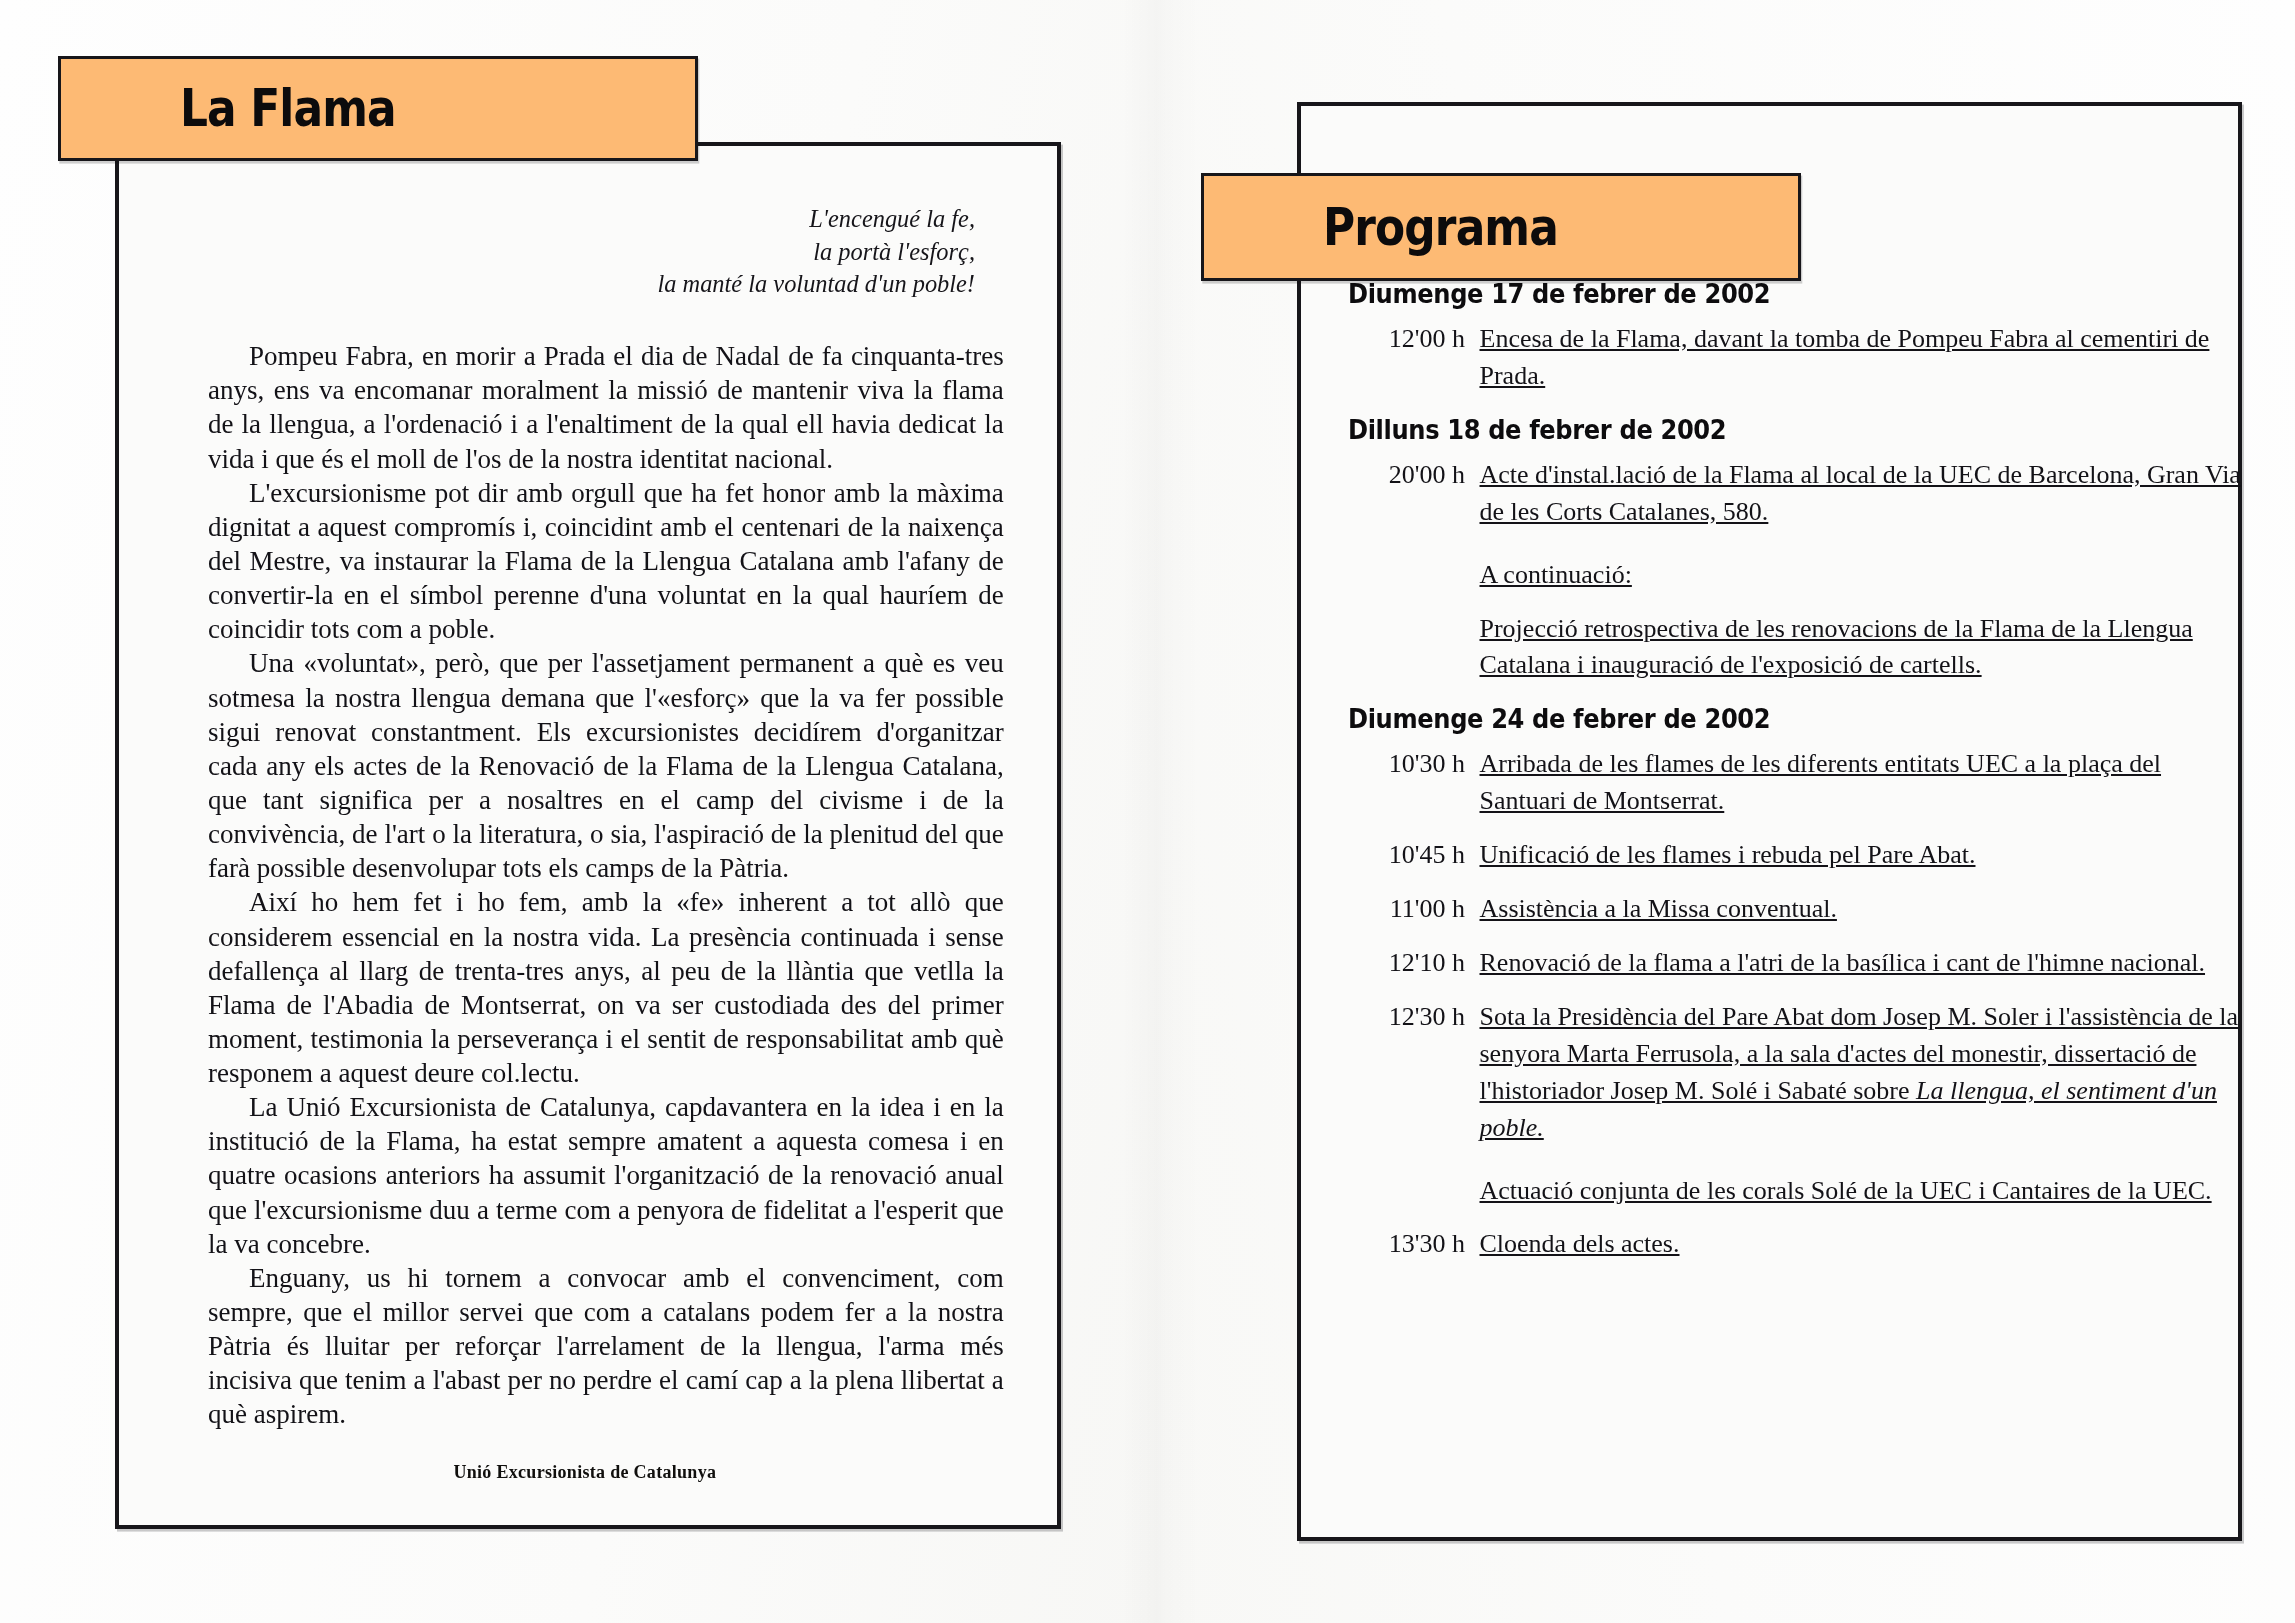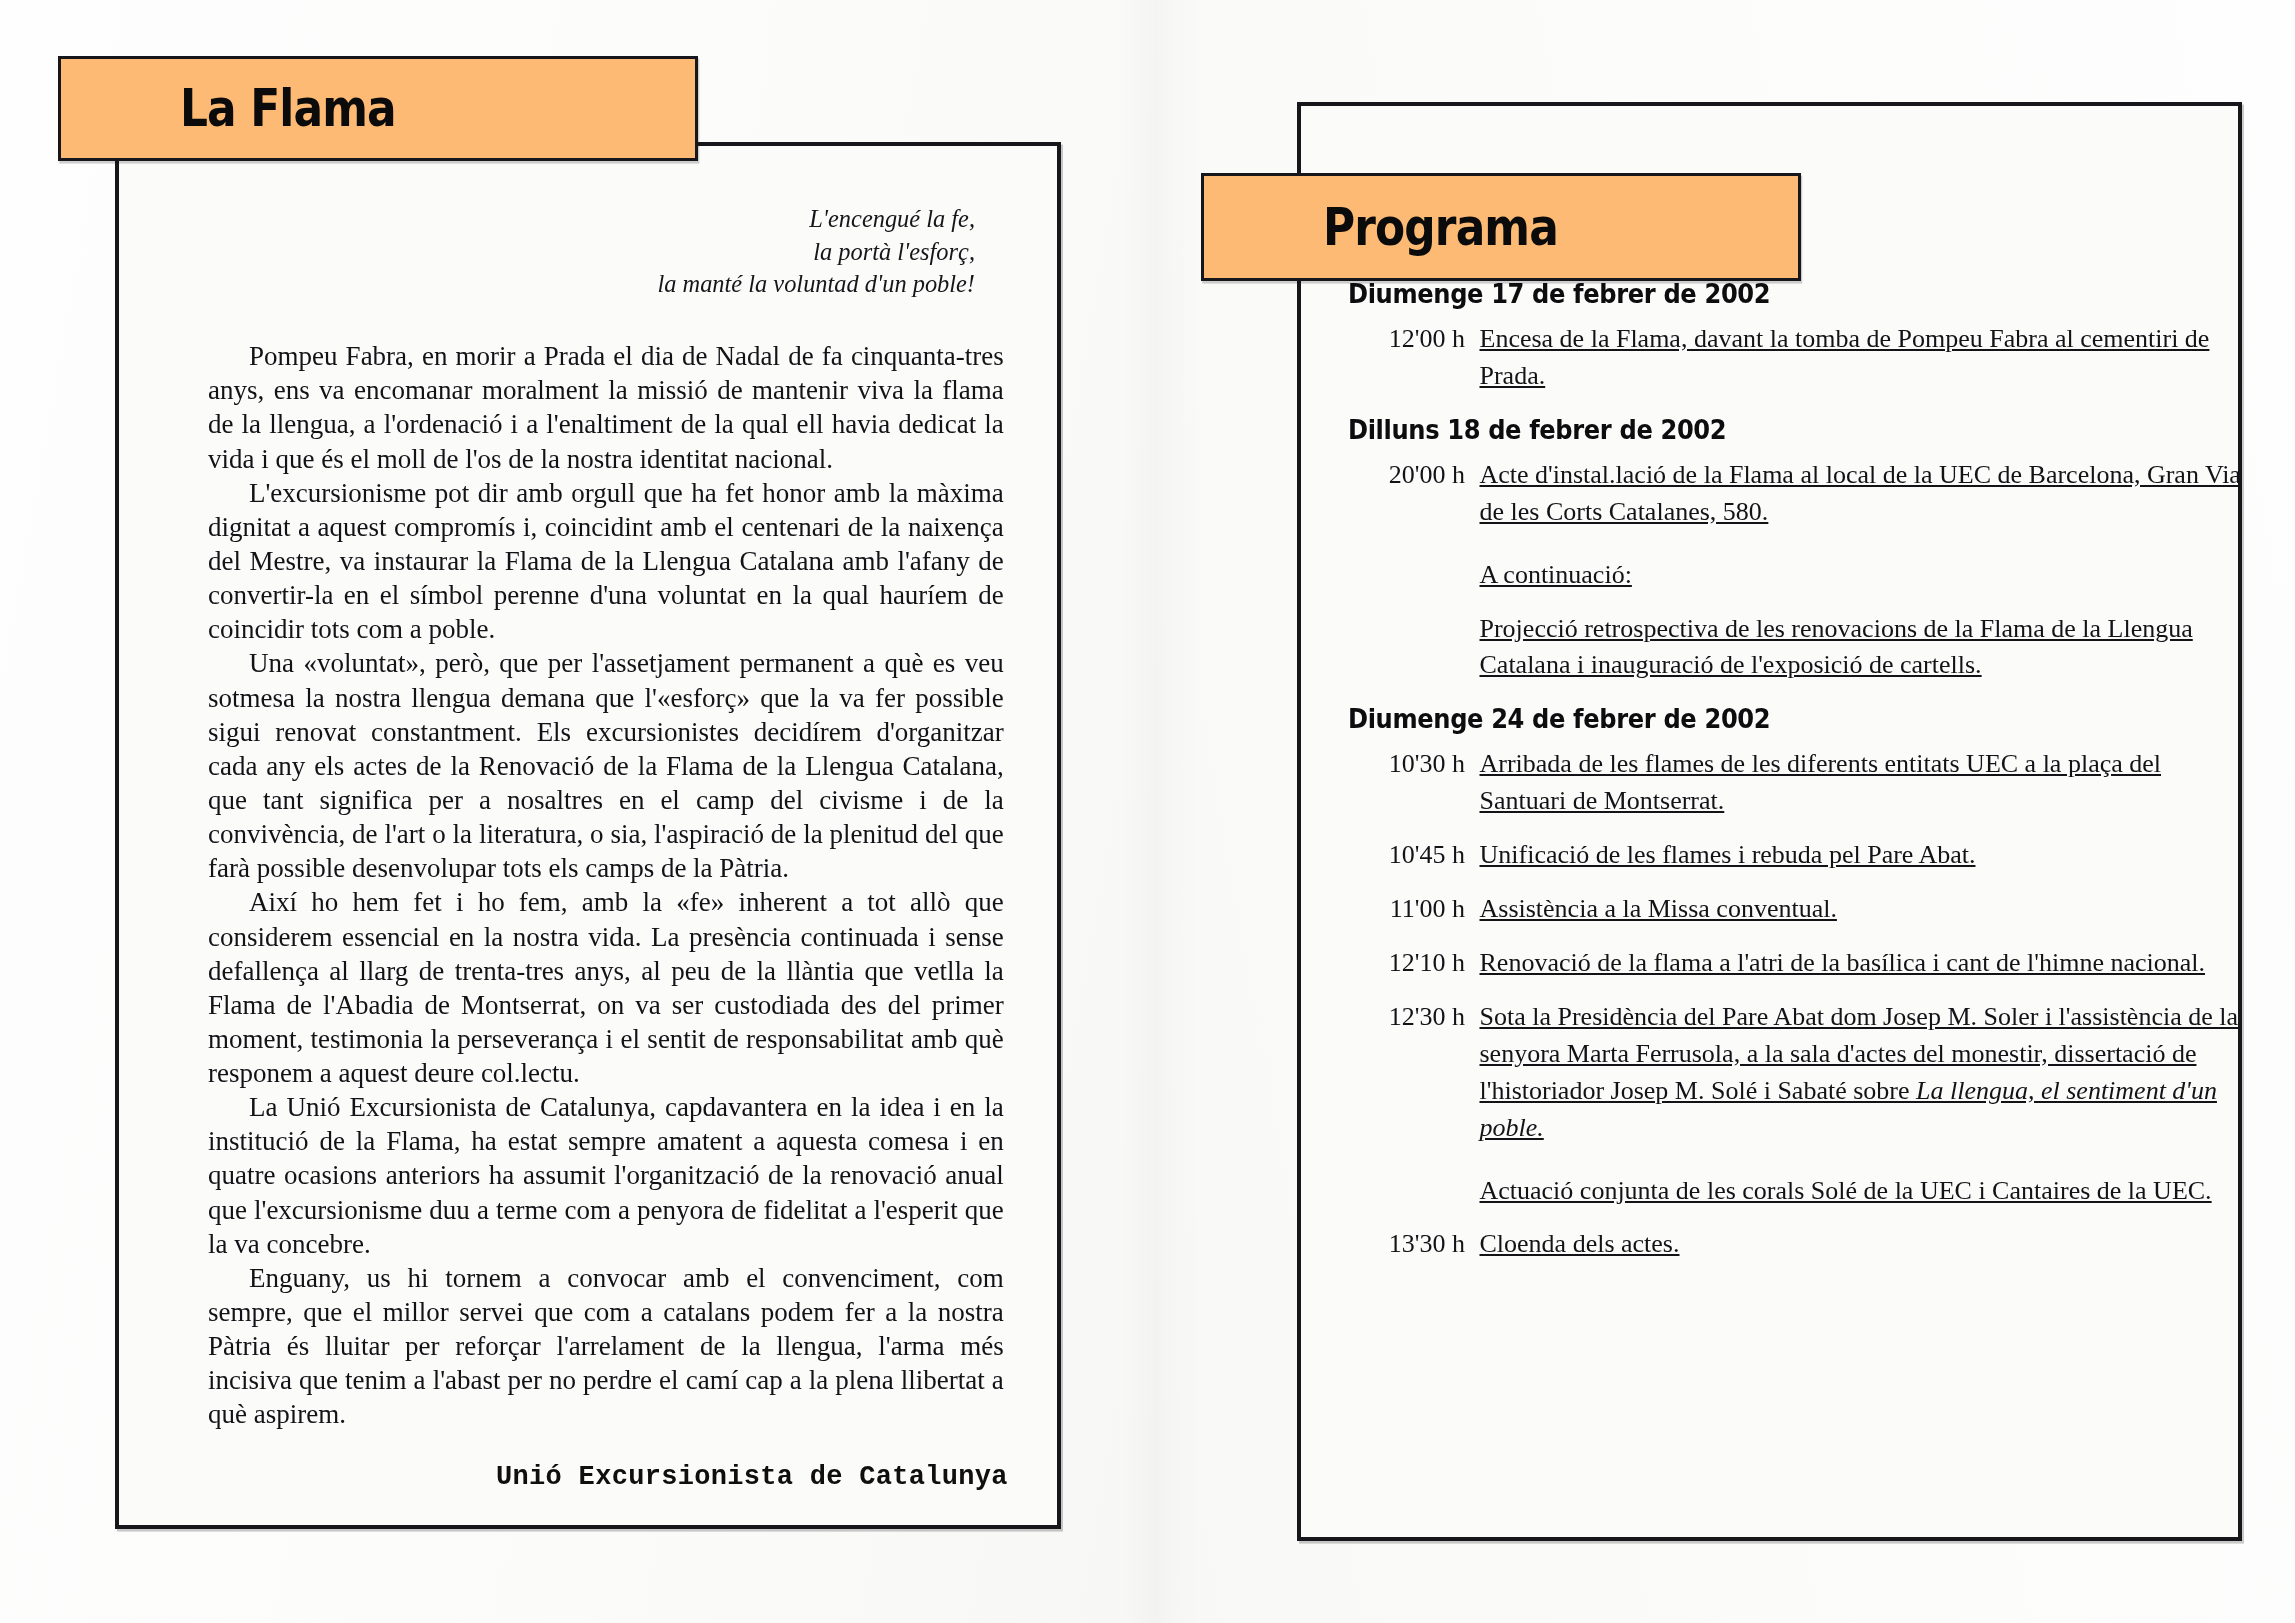--- a/index.html
+++ b/index.html
@@ -108,26 +108,25 @@
     text-align: justify;
     text-justify: inter-word;
     font-size: 27px;
     line-height: 1.265;
     text-indent: 41px;
     hyphens: manual;
     color: #131217;
   }
   .signature {
     margin-top: 30px;
-    text-align: right;
+    text-align: center;
     font-weight: 700;
-    font-size: 27px;
+    font-size: 18px;
     letter-spacing: 0.3px;
     padding-right: 5.3px;
-    font-family: Liberation Mono, monospace;
   }
 
   
   #right-content {
     position: absolute;
     left: 1313px;
     top: 279px;
     width: 897px;
     margin-left: 35px;
   }

